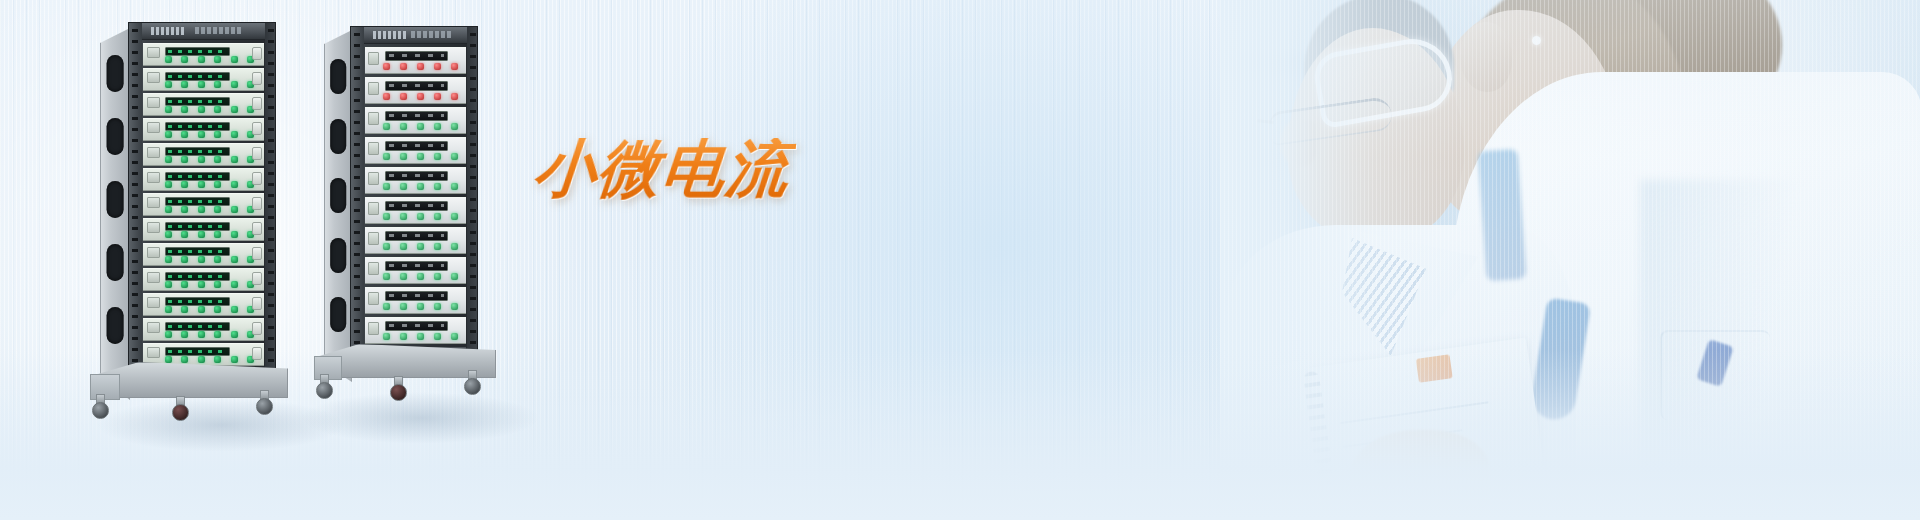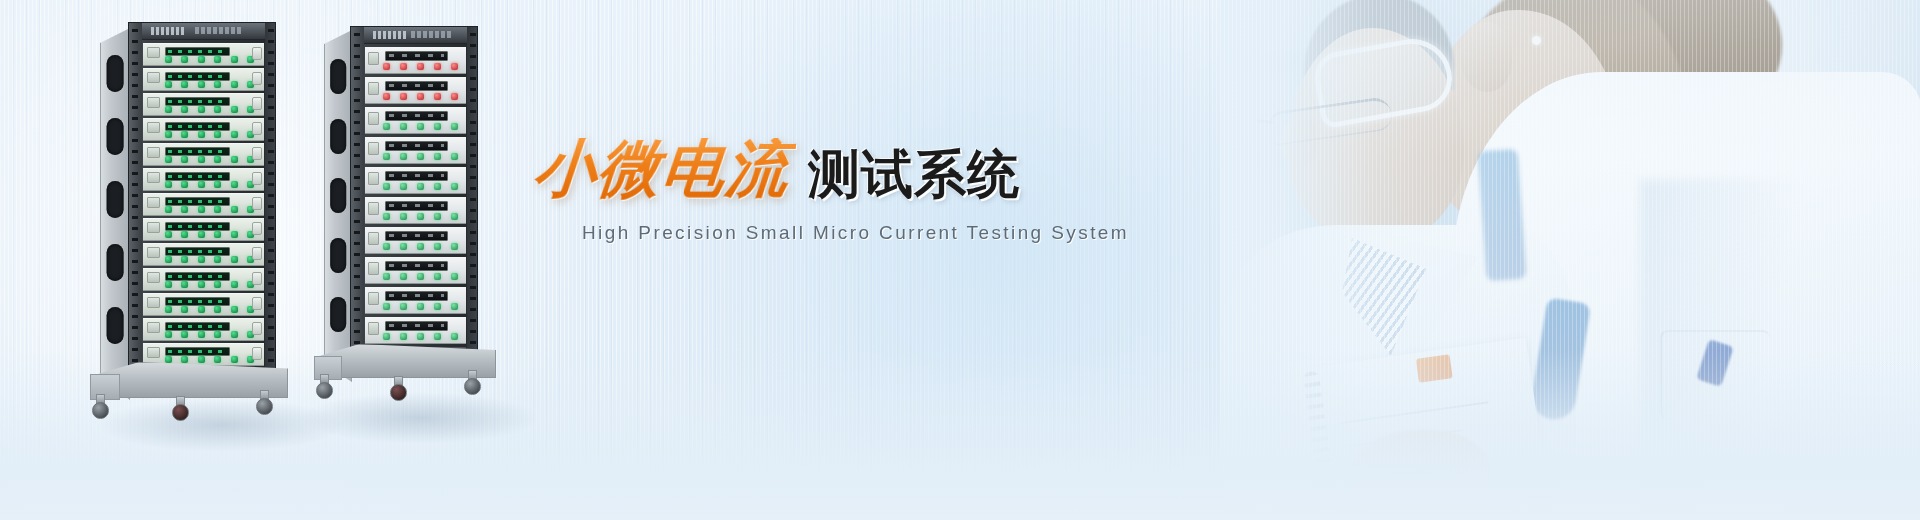--- a/index.html
+++ b/index.html
@@ -943,18 +943,16 @@
     <div class="caster" style="left:-34px; top:356px;"></div>
     <div class="caster-stem" style="left:44px; top:350px;"></div>
     <div class="caster dark" style="left:40px; top:358px;"></div>
     <div class="caster-stem" style="left:118px; top:344px;"></div>
     <div class="caster" style="left:114px; top:352px;"></div>
   </div>
 
   <div class="text-block">
     <div class="headline">
       <span class="hl-accent">小微电流</span>
-      <span class="hl-dark">测试系统</span>
     </div>
-    <div class="subtitle-en">High Precision Small Micro Current Testing System</div>
   </div>
 
 </div>
 
 </body></html>

